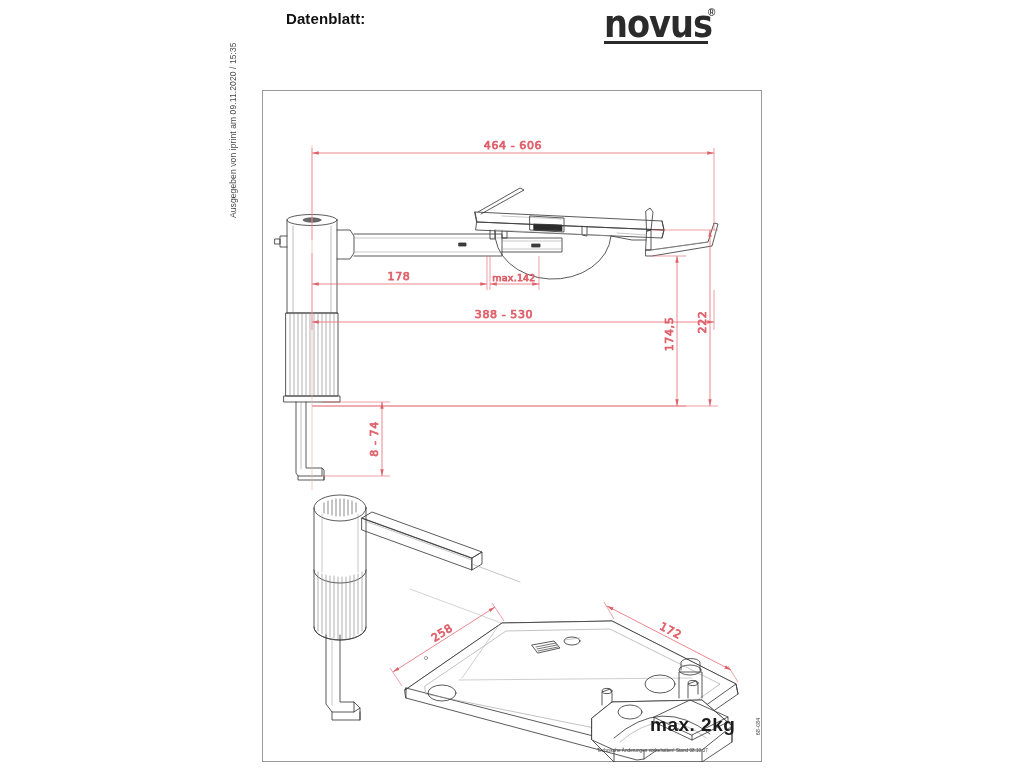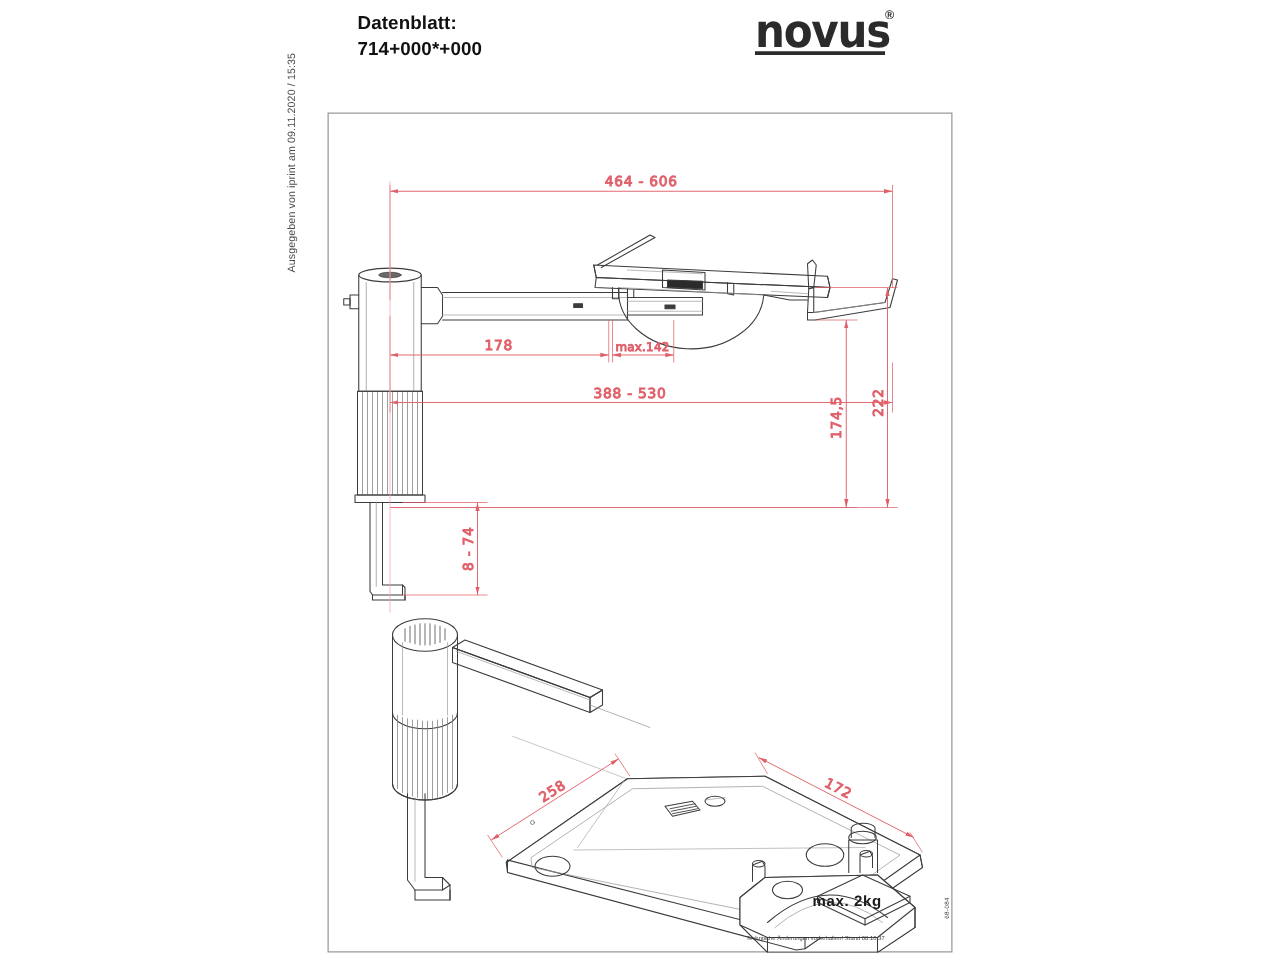--- a/index.html
+++ b/index.html
@@ -122,21 +122,21 @@
     transform-origin: left top;
     white-space: nowrap;
     letter-spacing: 0.3px;
   }
 
   
   #load-label {
     position: absolute;
     left: 650px;
     top: 714px;
-    font-size: 12px;
+    font-size: 19px;
     font-weight: bold;
     color: #1a1a1a;
     letter-spacing: 0.5px;
     white-space: nowrap;
   }
 
   
   .dim-txt {
     font-family: "DejaVu Sans", sans-serif;
     font-size: 11px;
@@ -148,21 +148,20 @@
     font-size: 9.5px;
     fill: #e0606a;
     letter-spacing: 0.2px;
   }
 </style>
 </head>
 <body>
 
 <div id="header-block">
   <div class="header-line">Datenblatt:</div>
-  <div class="header-line">714+000*+000</div>
 </div>
 
 <div id="logo-block">
   <span id="logo-wordmark">novus</span>
   <span id="logo-reg">®</span>
   <div id="logo-underbar"></div>
 </div>
 
 <div id="issue-text">Ausgegeben von iprint am 09.11.2020 / 15:35</div>
 

